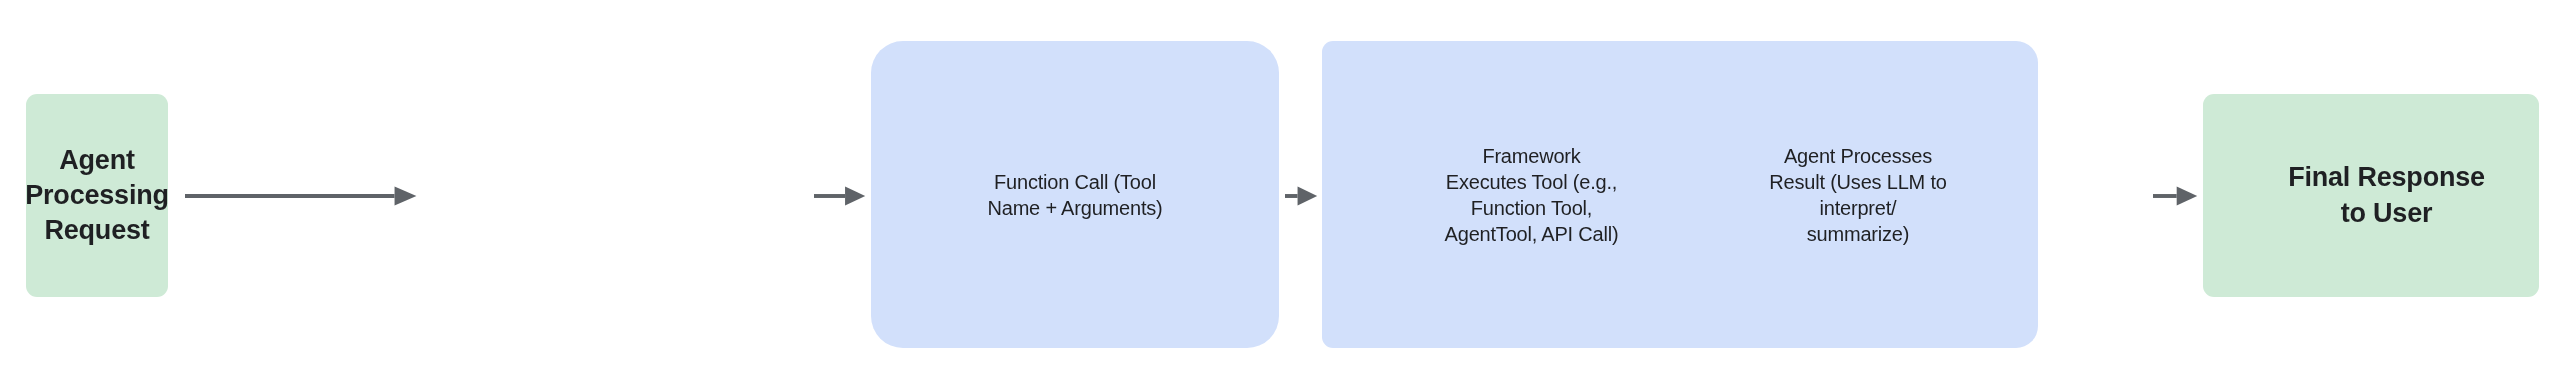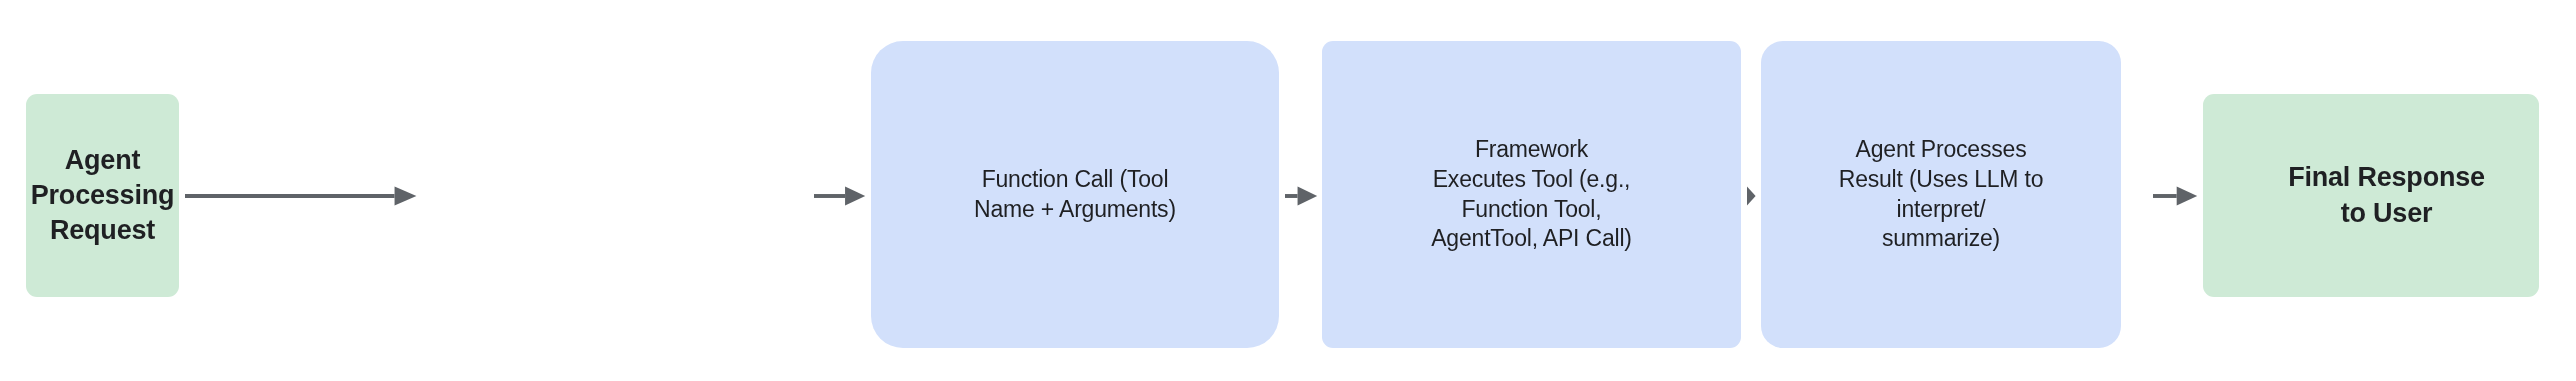--- a/index.html
+++ b/index.html
@@ -39,32 +39,32 @@
     background: #ceead6;
     font-weight: 700;
     font-size: 27px;
     letter-spacing: -0.2px;
     top: 94px;
     height: 203px;
   }
   .node.process {
     background: #d2e0fb;
     font-weight: 400;
-    font-size: 23px;
+    font-size: 20px;
     letter-spacing: -0.2px;
     top: 41px;
     height: 307px;
   }
 
   
-  #node-0 { left: 26px;   width: 153px; }
+  #node-0 { left: 26px;   width: 142px; }
   #node-1 { left: 423px;  width: 386px; }
   #node-2 { left: 871px; width: 408px; border-radius: 32px; }
   #node-3 { left: 1322px; width: 419px; }
-  #node-4 { left: 1761px; width: 360px; border-radius: 22px; }
+  #node-4 { left: 1678px; width: 360px; border-radius: 22px; }
   #node-5 { left: 2203px; width: 336px; padding-left: 42px; }
 
   
   .arrow {
     position: absolute;
     top: 185px;
     height: 22px;
     display: block;
     pointer-events: none;
   }

